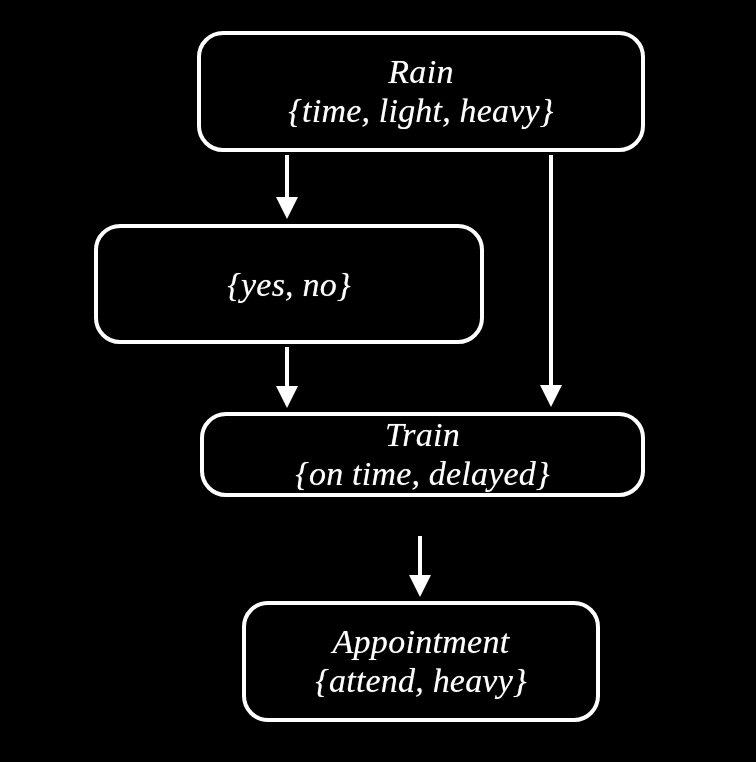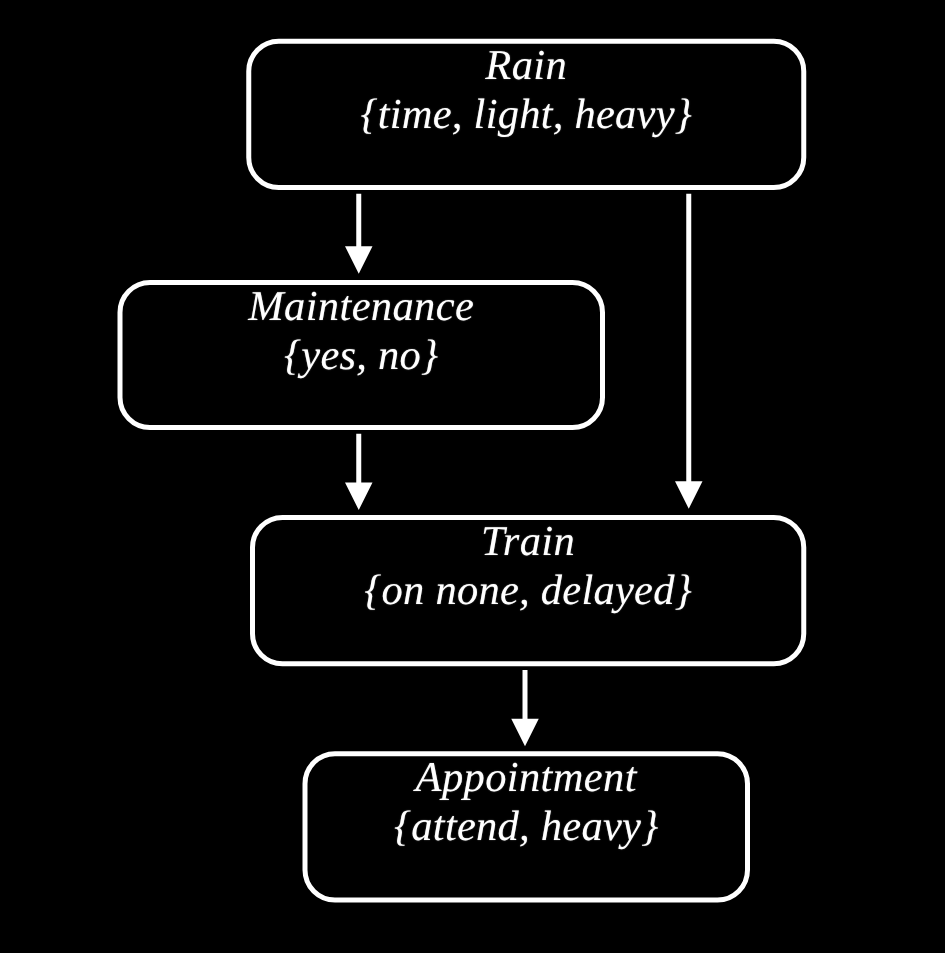--- a/index.html
+++ b/index.html
@@ -17,20 +17,21 @@
   }
   .node {
     position: absolute;
     box-sizing: border-box;
     border: 4px solid #ffffff;
     border-radius: 26px;
     background: #000000;
     display: flex;
     flex-direction: column;
     align-items: center;
+    justify-content: center;
     color: #ffffff;
     font-style: italic;
     line-height: 1.08;
     text-align: center;
     white-space: nowrap;
     text-shadow: 0 0 1px rgba(255,255,255,0.55);
   }
   .node .title {
     font-size: 34px;
     letter-spacing: 0.3px;
@@ -76,27 +77,26 @@
     <line x1="30" y1="5" x2="30" y2="49"></line>
     <polygon points="30,66 19,44 41,44"></polygon>
   </svg>
 
   <div class="node" style="left:197px; top:31px; width:448px; height:121px;">
     <div class="title">Rain</div>
     <div class="states">{time, light, heavy}</div>
   </div>
 
   <div class="node" style="left:94px; top:224px; width:390px; height:120px;">
-    <div class="title">Maintenance</div>
     <div class="states">{yes, no}</div>
   </div>
 
-  <div class="node" style="left:200px; top:412px; width:445px; height:121px;">
+  <div class="node" style="left:200px; top:412px; width:445px; height:85px;">
     <div class="title">Train</div>
-    <div class="states">{on none, delayed}</div>
+    <div class="states">{on time, delayed}</div>
   </div>
 
   <div class="node" style="left:242px; top:601px; width:358px; height:121px;">
     <div class="title">Appointment</div>
     <div class="states">{attend, heavy}</div>
   </div>
 
 </div>
 
 </body></html>

